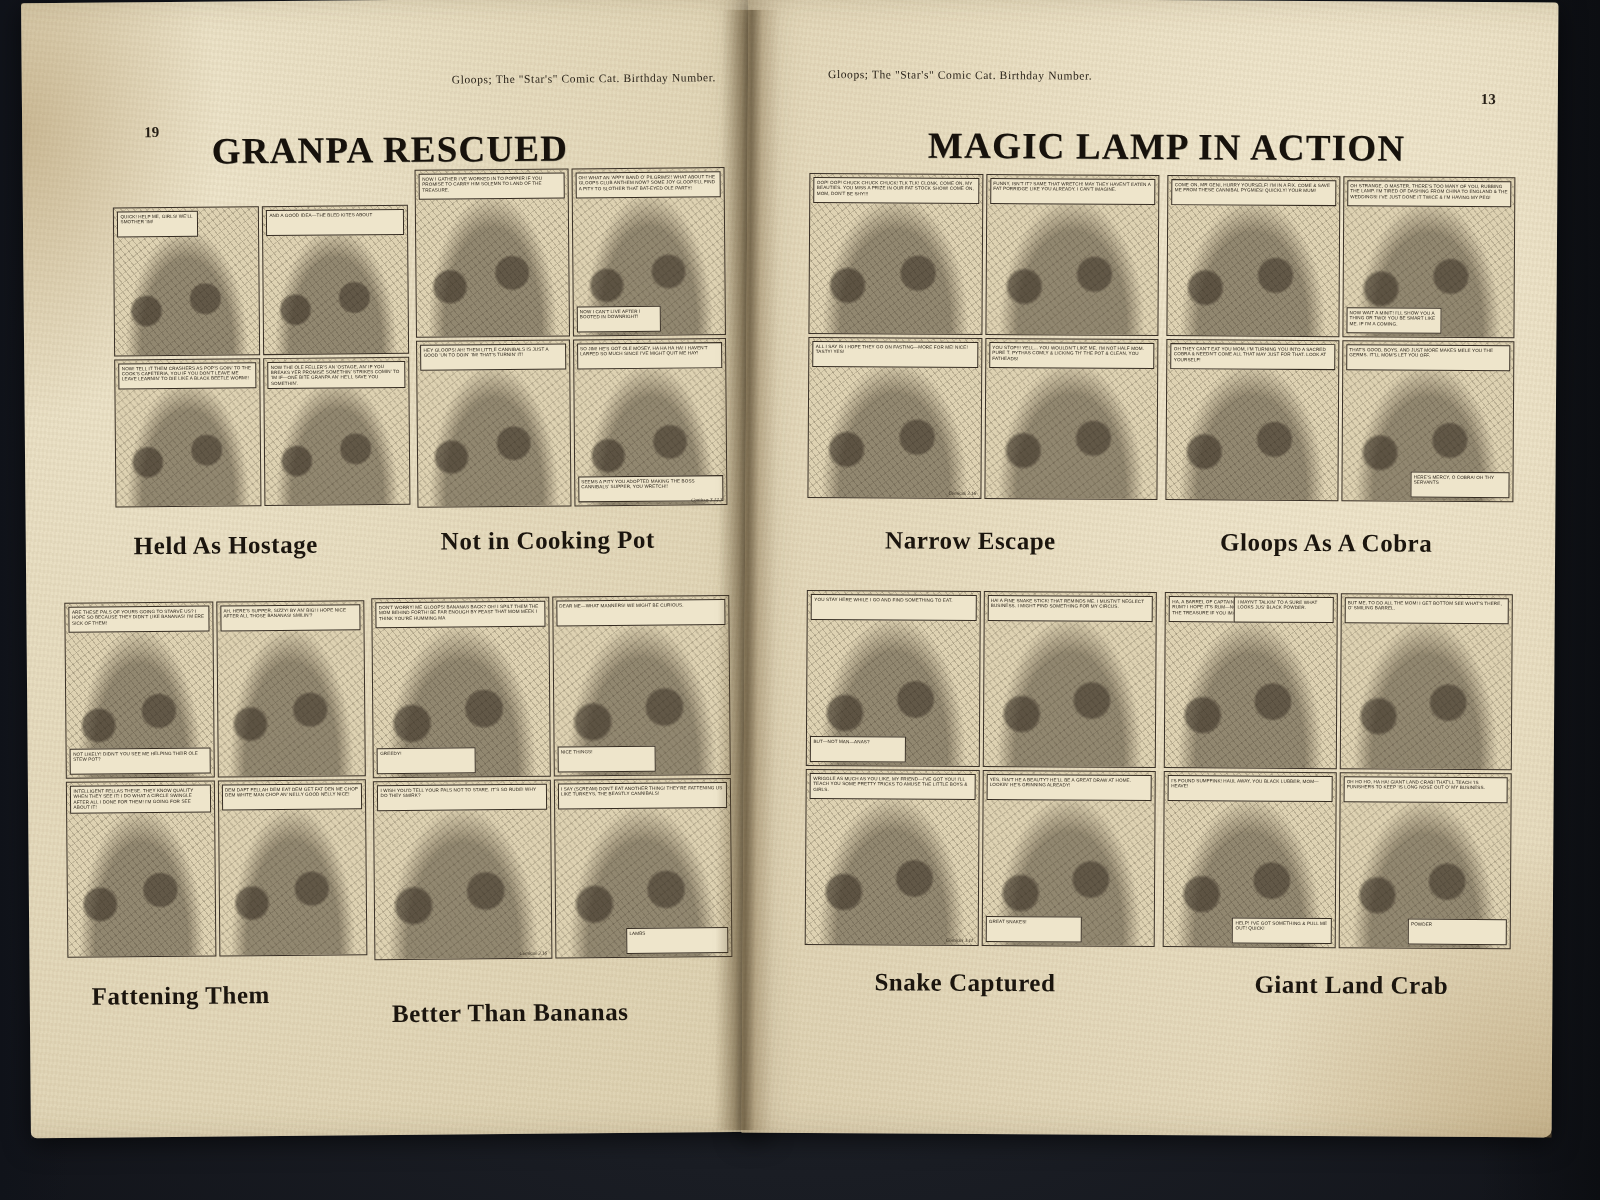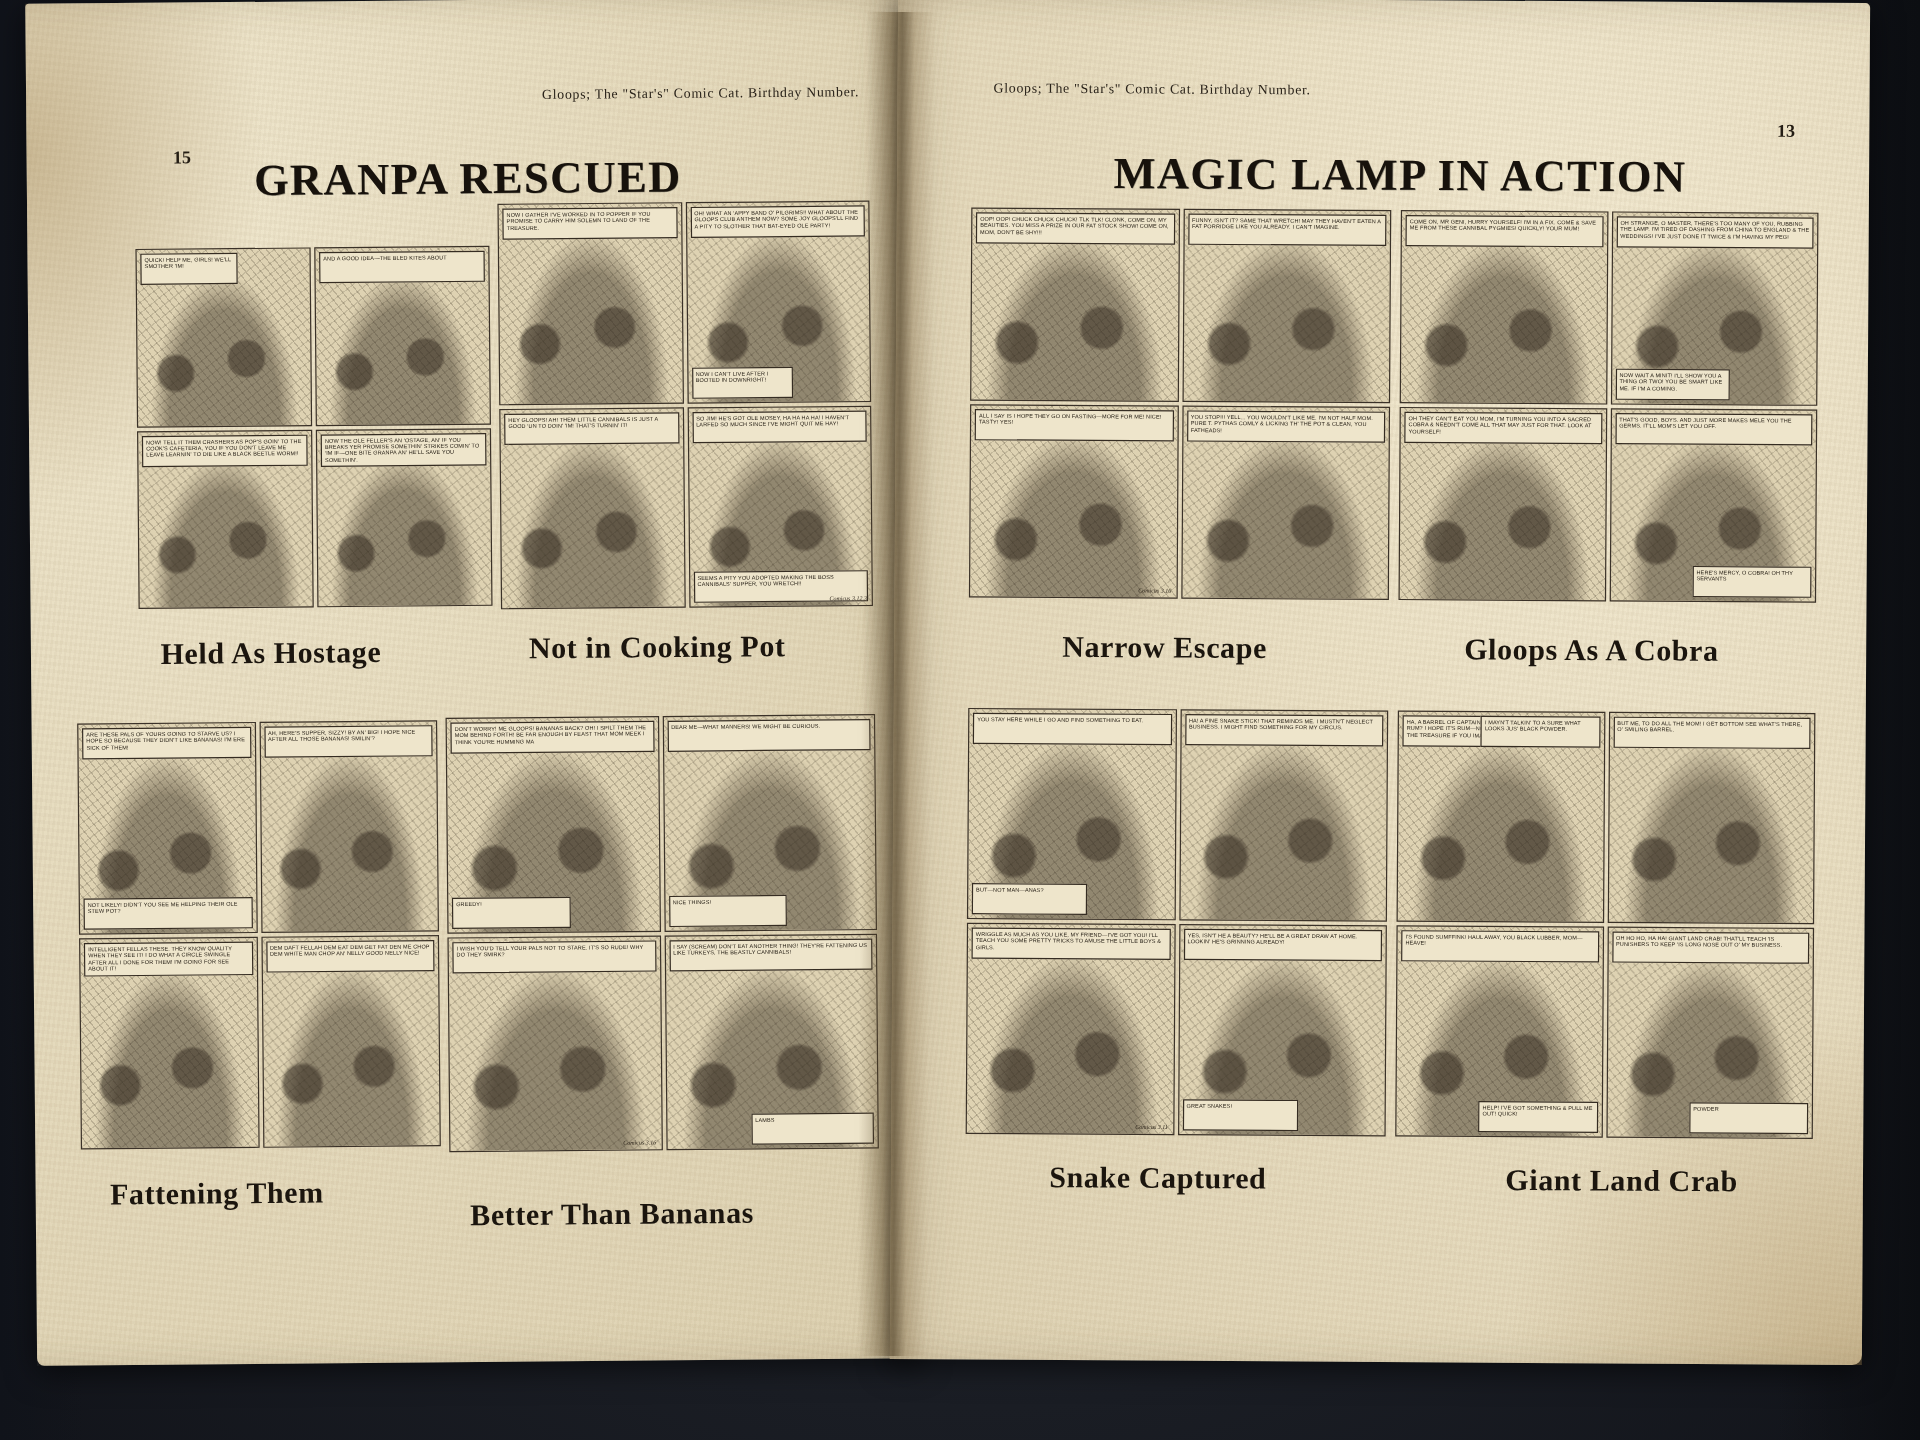--- a/index.html
+++ b/index.html
@@ -207,21 +207,21 @@
   <div class="desk-shadow-left"></div>
 
   <div class="magazine">
 
     <div class="leaf leaf-left">
       <div class="paper-grain"></div>
       <div class="stain-a"></div>
 
       <div class="page-content">
         <div class="running-head" style="left:430px; top:74px;">Gloops; The "Star's" Comic Cat.  Birthday Number.</div>
-        <div class="folio" style="left:122px; top:122px;">15</div>
+        <div class="folio" style="left:122px; top:122px;">19</div>
         <div class="headline" style="top:128px; left:0;">GRANPA RESCUED</div>
 
         <div class="strip" style="left:90px; top:205px; width:295px; height:300px;
                     grid-template-columns: 1fr 1fr; grid-template-rows: 1fr 1fr;">
           <div class="panel">
             <div class="ink"></div>
             <div class="balloon narrow">QUICK! HELP ME, GIRLS! WE'LL SMOTHER 'IM!</div>
           </div>
           <div class="panel">
             <div class="ink"></div>
@@ -312,21 +312,21 @@
         <div class="caption" style="left:362px; top:1000px;">Better Than Bananas</div>
       </div>
     </div>
 
     <div class="leaf leaf-right">
       <div class="paper-grain"></div>
       <div class="stain-b"></div>
 
       <div class="page-content">
         <div class="running-head" style="left:80px; top:70px;">Gloops; The "Star's" Comic Cat.  Birthday Number.</div>
-        <div class="folio" style="right:62px; top:100px;">13</div>
+        <div class="folio" style="right:62px; top:89px;">13</div>
         <div class="headline" style="top:125px; left:14px;">MAGIC LAMP IN ACTION</div>
 
         <div class="strip" style="left:62px; top:175px; width:350px; height:325px;
                     grid-template-columns: 1fr 1fr; grid-template-rows: 1fr 1fr;">
           <div class="panel">
             <div class="ink"></div>
             <div class="balloon">OOP! OOP! CHUCK CHUCK CHUCK! TLK TLK! CLONK, COME ON, MY BEAUTIES. YOU MISS A PRIZE IN OUR FAT STOCK SHOW! COME ON, MOM, DON'T BE SHY!!!</div>
           </div>
           <div class="panel">
             <div class="ink"></div>

